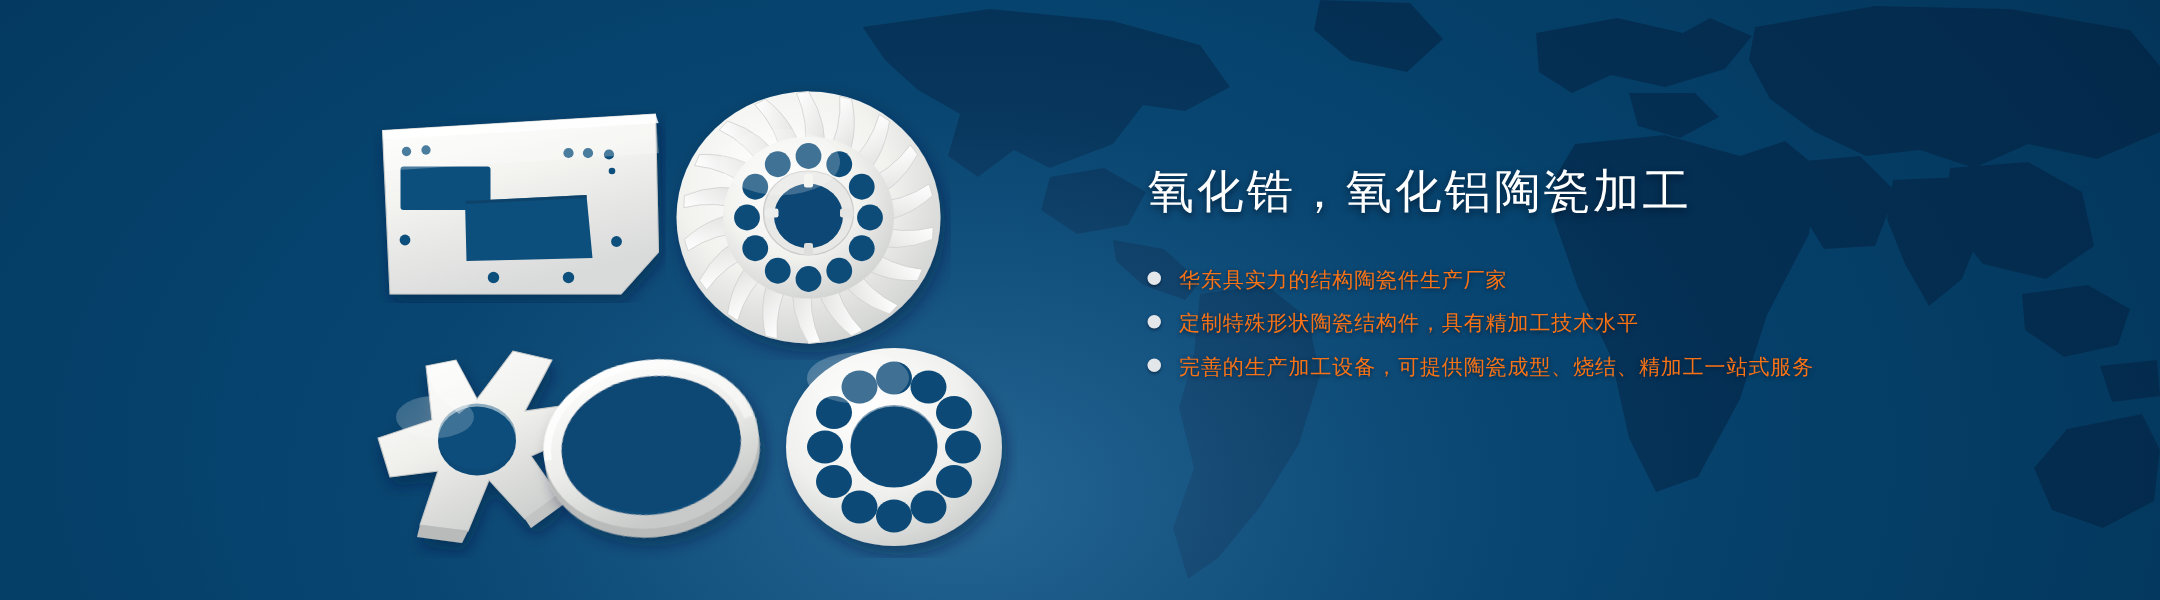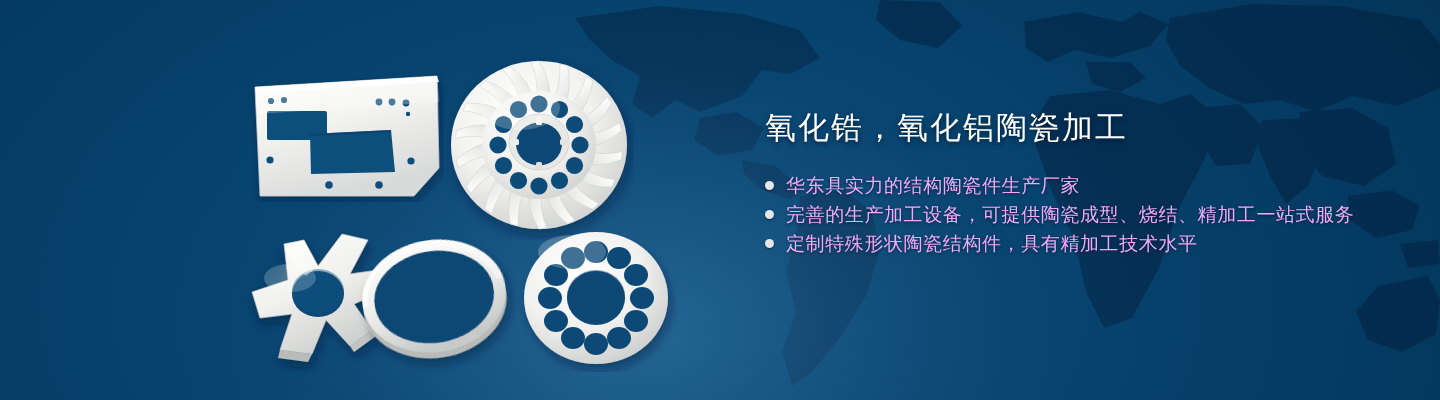--- a/index.html
+++ b/index.html
@@ -75,22 +75,22 @@
   }
   .dot {
     width:9px; height:9px;
     border-radius:50%;
     background:#e3e7ea;
     flex:0 0 9px;
     margin-right:12px;
     box-shadow:0 1px 2px rgba(0,15,35,0.55);
   }
   .bullet-text {
-    color:#f0abfc;
-    font-size:19px;
+    color:#f97316;
+    font-size:14px;
     line-height:20px;
     letter-spacing:0.6px;
     white-space:nowrap;
     text-shadow:0 1px 3px rgba(0,18,38,0.7);
   }
 
   
   .parts { position:absolute; left:0; top:0; width:760px; height:400px; }
   .parts svg { display:block; }
   .part { position:absolute; }
@@ -401,22 +401,22 @@
   <div class="content">
     <h1 class="headline">氧化锆，氧化铝陶瓷加工</h1>
 
     <ul class="bullets">
       <li class="bullet">
         <span class="dot"></span>
         <span class="bullet-text">华东具实力的结构陶瓷件生产厂家</span>
       </li>
       <li class="bullet">
         <span class="dot"></span>
-        <span class="bullet-text">完善的生产加工设备，可提供陶瓷成型、烧结、精加工一站式服务</span>
+        <span class="bullet-text">定制特殊形状陶瓷结构件，具有精加工技术水平</span>
       </li>
       <li class="bullet">
         <span class="dot"></span>
-        <span class="bullet-text">定制特殊形状陶瓷结构件，具有精加工技术水平</span>
+        <span class="bullet-text">完善的生产加工设备，可提供陶瓷成型、烧结、精加工一站式服务</span>
       </li>
     </ul>
   </div>
 
 </div>
 
 </body></html>

